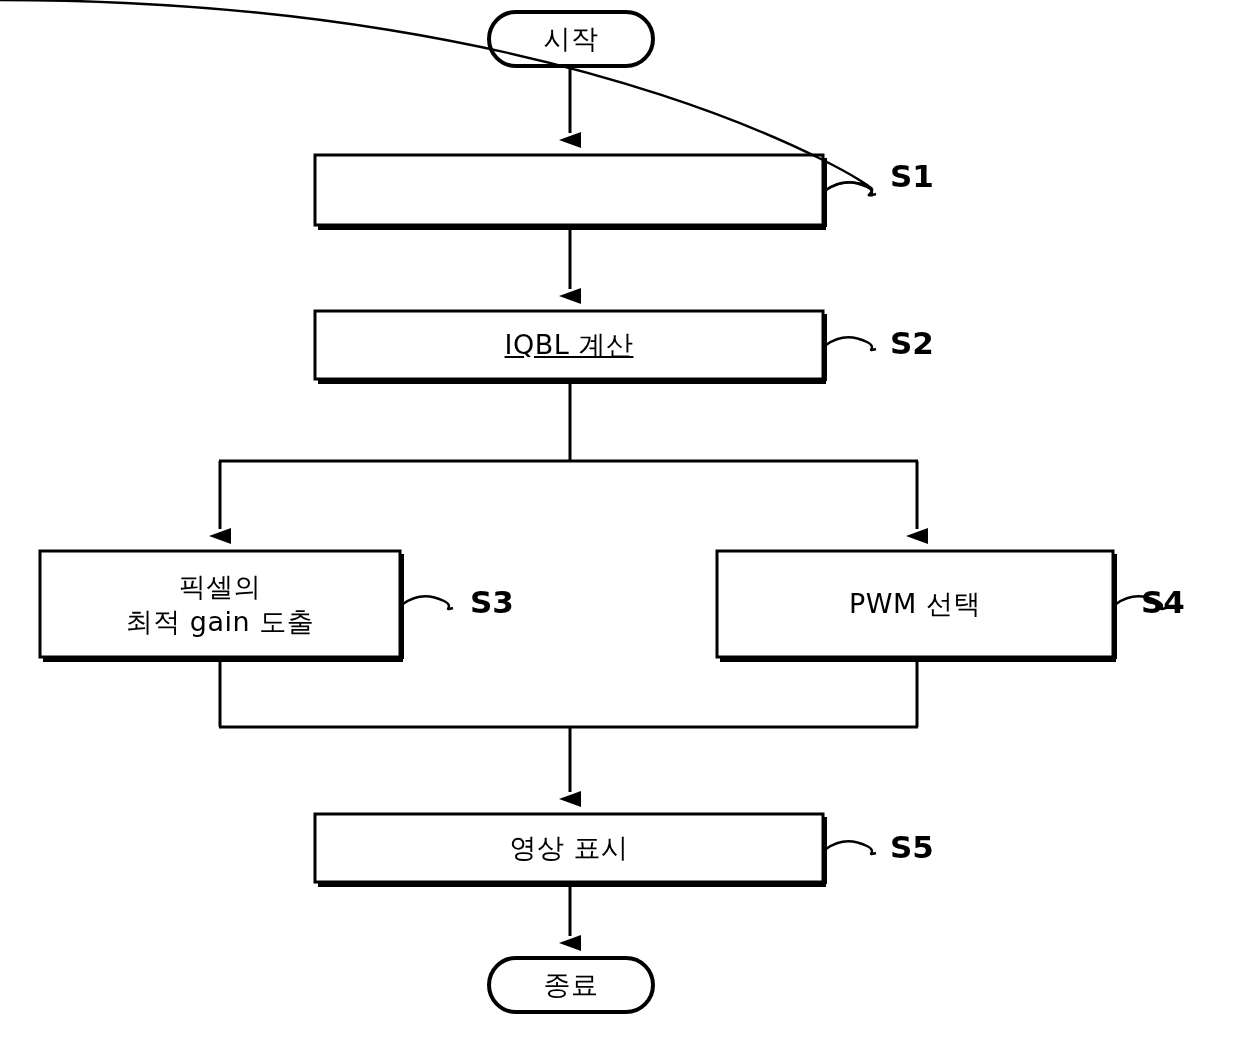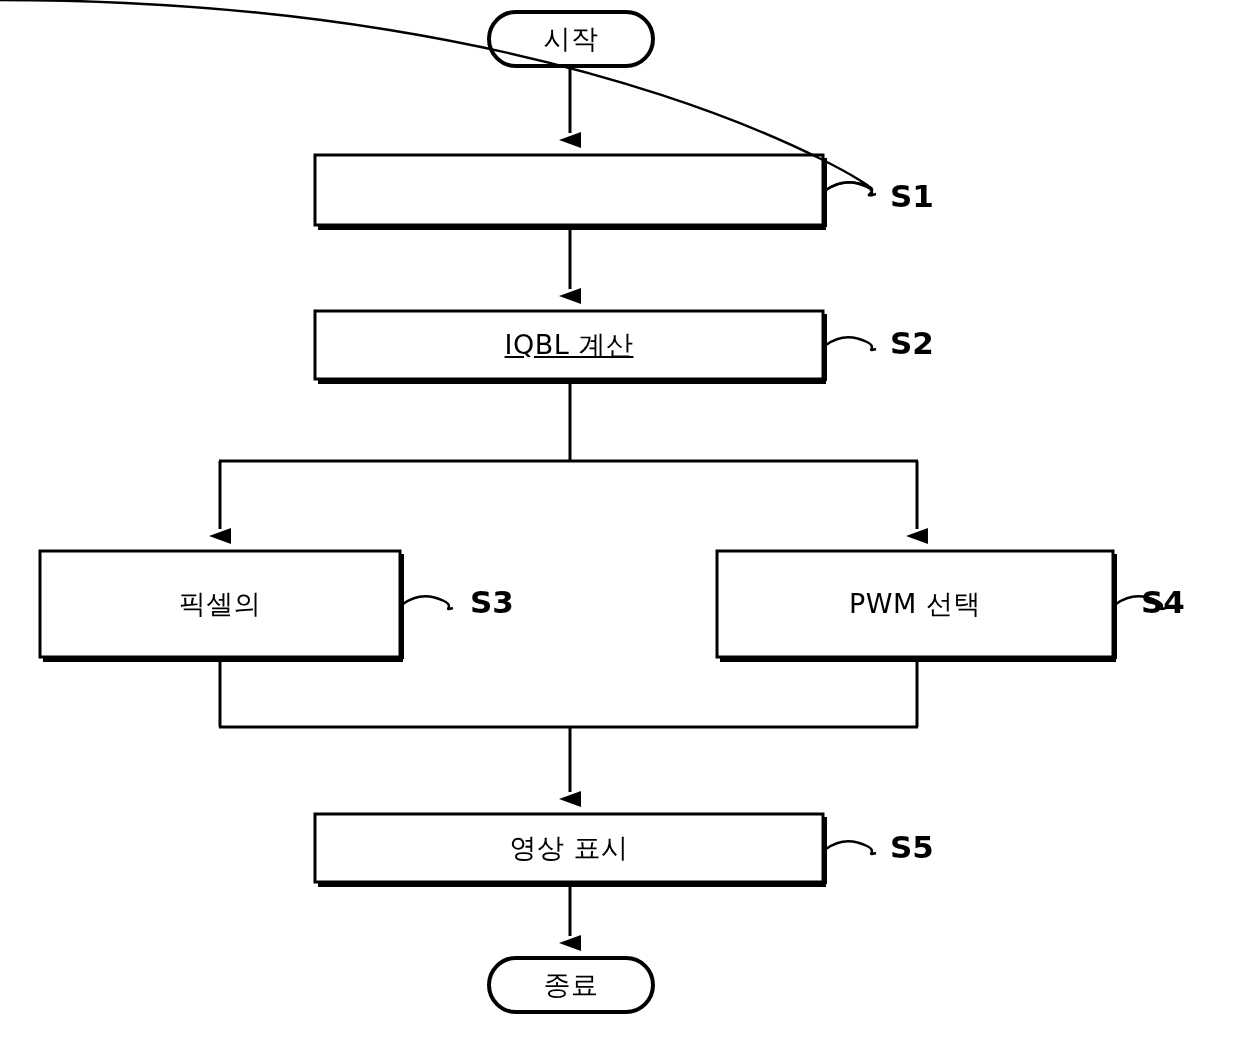--- a/index.html
+++ b/index.html
@@ -113,27 +113,28 @@
 
     <path d="M403,604 C418,593 432,595 444,601 C456,607 441,611 453,608" stroke="#000000" stroke-width="2.4" fill="none"></path>
 
     <path d="M1116,604 C1131,593 1145,595 1157,601 C1169,607 1154,611 1166,608" stroke="#000000" stroke-width="2.4" fill="none"></path>
 
     <path d="M826,849 C841,838 855,840 867,846 C879,852 864,856 876,853" stroke="#000000" stroke-width="2.4" fill="none"></path>
   </svg>
 
   <div class="node-text terminal-label" style="left:489px; top:12px; width:164px; height:54px;">시작</div>
 
-  <div class="step-tag" style="left:890px; top:178px;">S1</div>
+  <div class="step-tag" style="left:890px; top:158px;">S1</div>
 
   <div class="node-text box-label" style="left:315px; top:311px; width:508px; height:68px;text-decoration:underline;">IQBL 계산</div>
   <div class="step-tag" style="left:890px; top:325px;">S2</div>
 
   <div class="node-text box-label" style="left:40px; top:551px; width:360px; height:106px;">
     <span class="tline">픽셀의</span>
+    <span class="tline">최적 gain 도출</span>
   </div>
   <div class="step-tag" style="left:470px; top:584px;">S3</div>
 
   <div class="node-text box-label" style="left:717px; top:551px; width:396px; height:106px;">PWM 선택</div>
   <div class="step-tag" style="left:1141px; top:584px;">S4</div>
 
   <div class="node-text box-label" style="left:315px; top:814px; width:508px; height:68px;">영상 표시</div>
   <div class="step-tag" style="left:890px; top:829px;">S5</div>
 
   <div class="node-text terminal-label" style="left:489px; top:958px; width:164px; height:54px;">종료</div>

